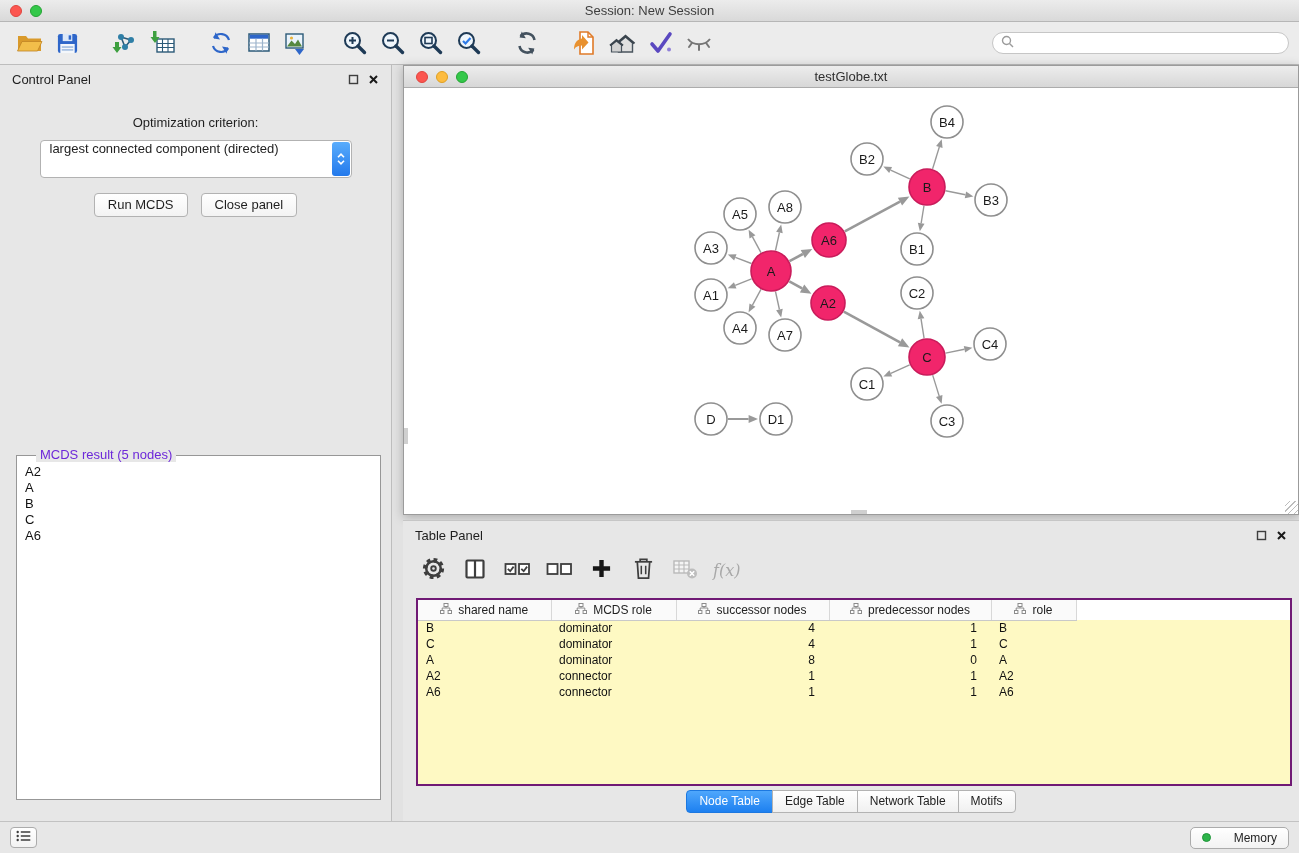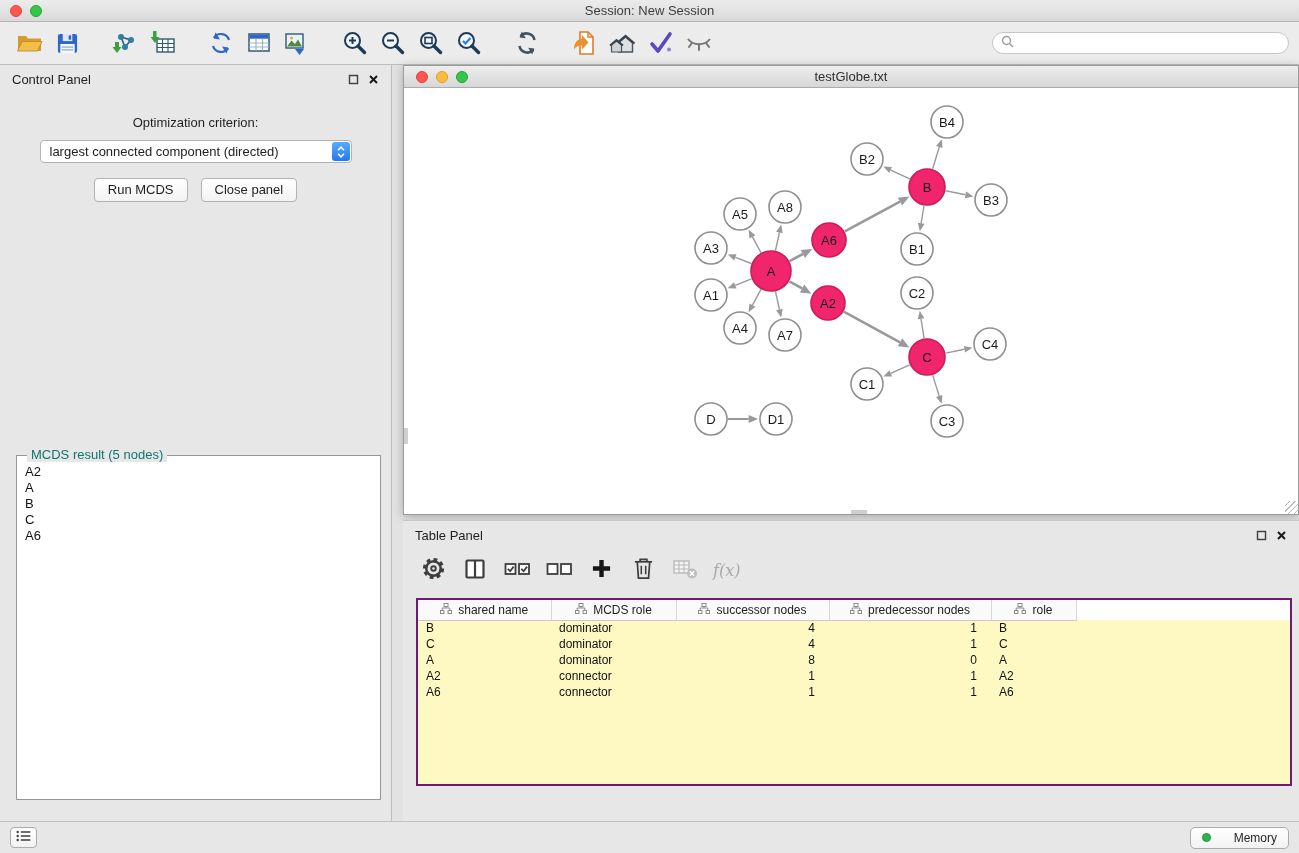--- a/index.html
+++ b/index.html
@@ -31,27 +31,27 @@
   .panel-header{height:28px;display:flex;align-items:center;padding:0 12px;font-size:13px;color:#1F1F1F;}
   .hdr-icons{margin-left:auto;display:flex;gap:9px;align-items:center;}
   .hdr-icons span{display:flex;align-items:center;}
   .cp-tabs{display:flex;justify-content:center;margin-top:2px;}
   .cp-tab{font-size:13px;padding:3px 12px 4px;background:linear-gradient(#FFFFFF,#F0F0F0);border:1px solid #B3B3B3;margin-left:-1px;color:#222;}
   .cp-tab:first-child{border-radius:4px 0 0 4px;margin-left:0;}
   .cp-tab:last-child{border-radius:0 4px 4px 0;}
   .cp-tab.active{background:linear-gradient(#4FA7FC,#1D80F0);border-color:#1C78E0;color:#FFF;}
   .cp-content{text-align:center;}
   .opt-label{margin-top:22px;font-size:13px;color:#1F1F1F;}
-  .dropdown{margin:10px auto 0;width:312px;height:23px;background:#FFF;border:1px solid #B2B2B2;border-radius:4px;position:relative;display:flex;align-items:center;padding:0 24px 0 9px;font-size:13px;text-align:left;}
+  .dropdown{margin:10px auto 0;width:312px;height:38px;background:#FFF;border:1px solid #B2B2B2;border-radius:4px;position:relative;display:flex;padding:0 24px 0 9px;font-size:13px;text-align:left;}
   .dropdown .dd-text{overflow:hidden;white-space:nowrap;}
   .dropdown .stepper{position:absolute;right:1px;top:1px;bottom:1px;width:18px;border-radius:3px;background:linear-gradient(#59ACFC,#2379EC);display:flex;align-items:center;justify-content:center;}
   .cp-buttons{margin-top:15px;display:flex;justify-content:center;gap:13px;}
   .cp-buttons button{font-size:13px;padding:3px 13px 4px;background:linear-gradient(#FFFFFF,#F3F3F3);border:1px solid #B2B2B2;border-radius:4px;color:#1F1F1F;}
   .result-box{position:absolute;left:16px;right:10px;top:390px;bottom:21px;border:1px solid #979797;background:#FFF;}
-  .result-title{position:absolute;top:-9px;left:10px;background:#E7E7E7;padding:0 4px;font-size:13px;color:#0f766e;text-align:right;}
+  .result-title{position:absolute;top:-9px;left:19px;background:#E7E7E7;padding:0 4px;font-size:13px;color:#6d28d9;text-align:right;}
   .result-list{padding:8px 8px;font-size:13px;line-height:16px;text-align:left;color:#111;}
 
   
   .network-window{position:absolute;left:403px;top:65px;right:0;height:450px;background:#FFF;border:1px solid #9B9B9B;box-shadow:0 2px 10px rgba(0,0,0,0.25);}
   .inner-titlebar{height:22px;background:linear-gradient(#EDEDED,#D7D7D7);border-bottom:1px solid #ACACAC;position:relative;}
   .inner-titlebar .title-text{text-align:center;line-height:21px;font-size:13px;color:#2F2F2F;}
   .inner-lights{position:absolute;left:12px;top:5px;display:flex;gap:8px;}
   .network-canvas{position:absolute;left:0;right:0;top:22px;bottom:0;background:#FFF;overflow:hidden;}
   .network-canvas svg text{font-family:"Liberation Sans",sans-serif;}
   .scroll-nub-left{position:absolute;left:0;top:340px;width:4px;height:16px;background:#CFCFCF;}
@@ -634,20 +634,26 @@
             <td>A6</td>
             <td>connector</td>
             <td class="num">1</td>
             <td class="num">1</td>
             <td>A6</td>
             <td></td>
           </tr>
         </tbody>
     </table>
   </div>
+  <div class="table-tabs">
+      <button class="t-tab active">Node Table</button>
+      <button class="t-tab">Edge Table</button>
+      <button class="t-tab">Network Table</button>
+      <button class="t-tab">Motifs</button>
+    </div>
 </div>
 
 <div class="statusbar">
   <button class="list-btn">
     <span>
       <svg width="15" height="12" viewBox="0 0 15 12">
           <circle cx="1.7" cy="2" r="1.2" fill="#3E3E3E"></circle>
           <circle cx="1.7" cy="6" r="1.2" fill="#3E3E3E"></circle>
           <circle cx="1.7" cy="10" r="1.2" fill="#3E3E3E"></circle>
           <path d="M4.8 2h9.5M4.8 6h9.5M4.8 10h9.5" stroke="#3E3E3E" stroke-width="1.6"></path>

